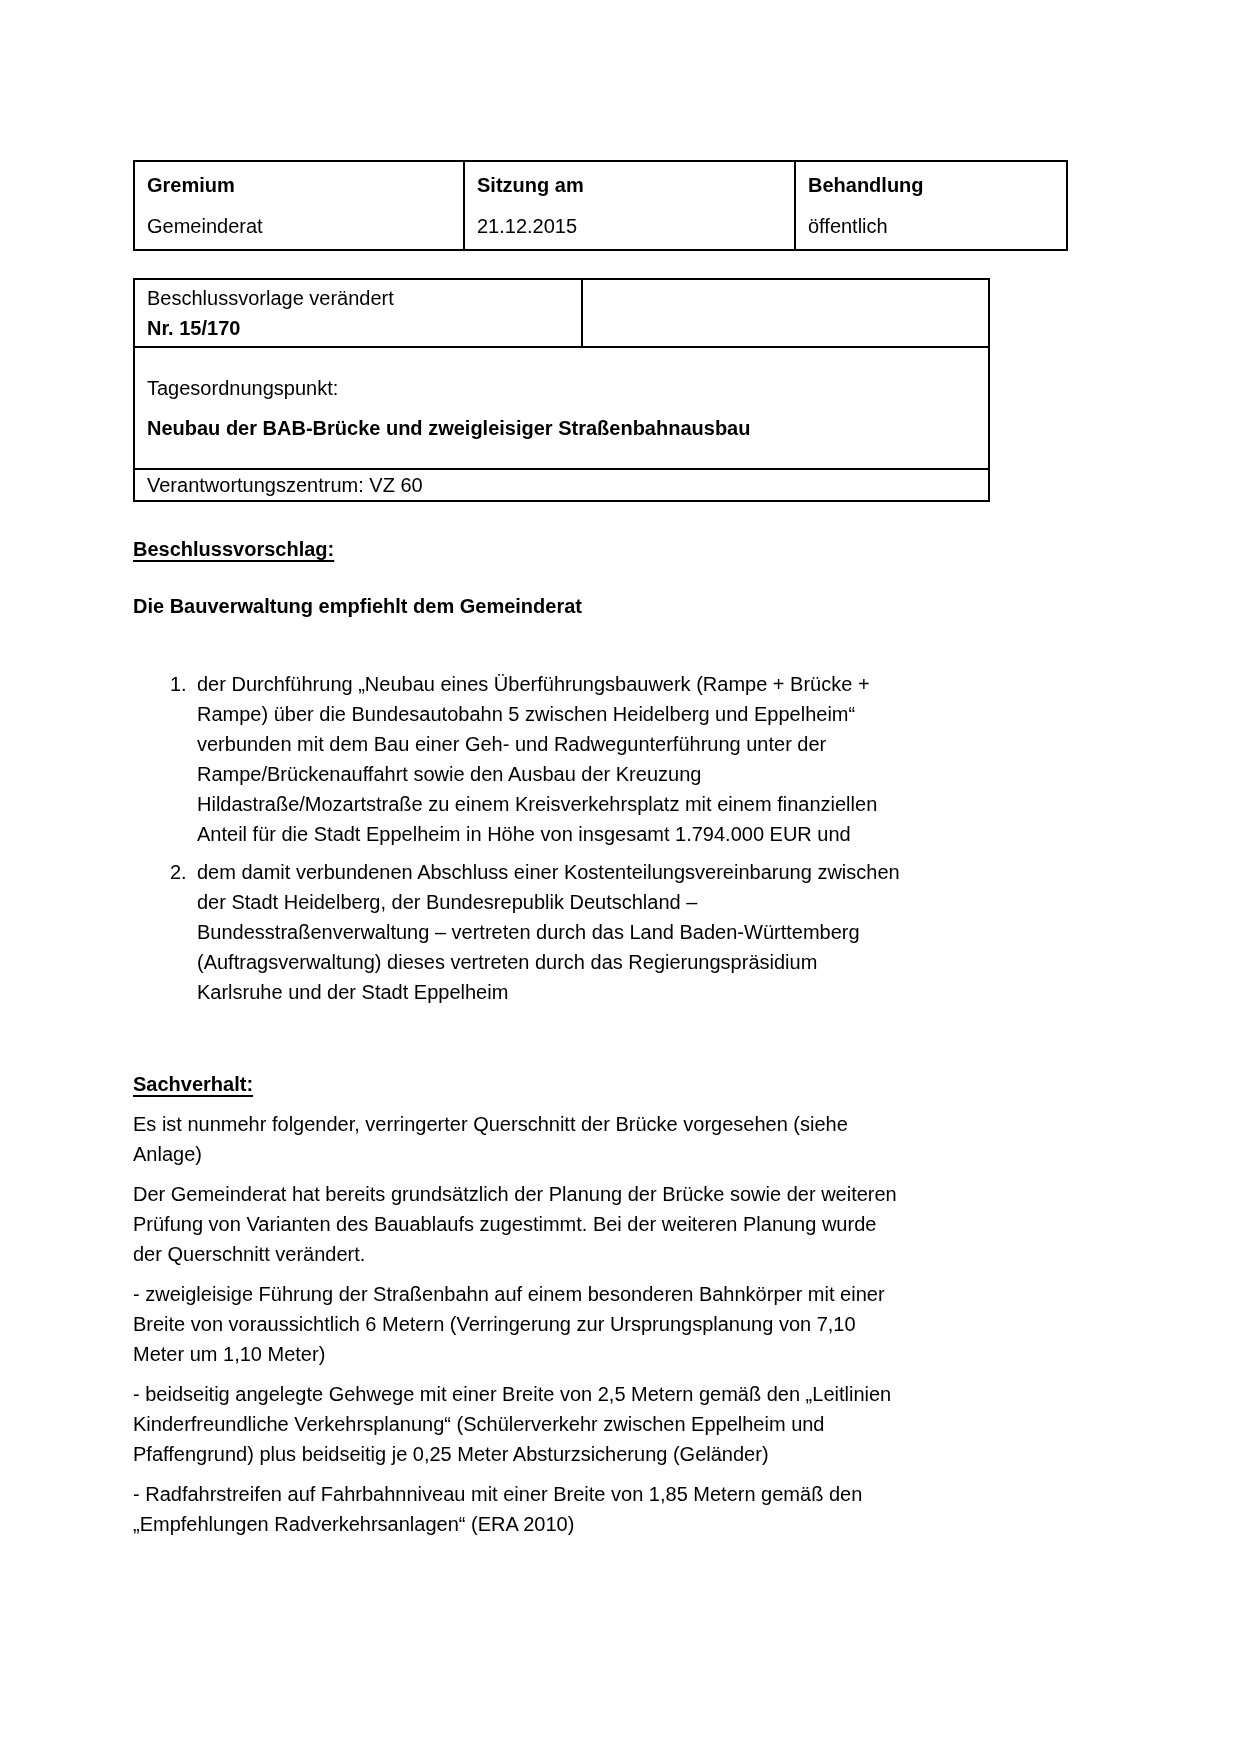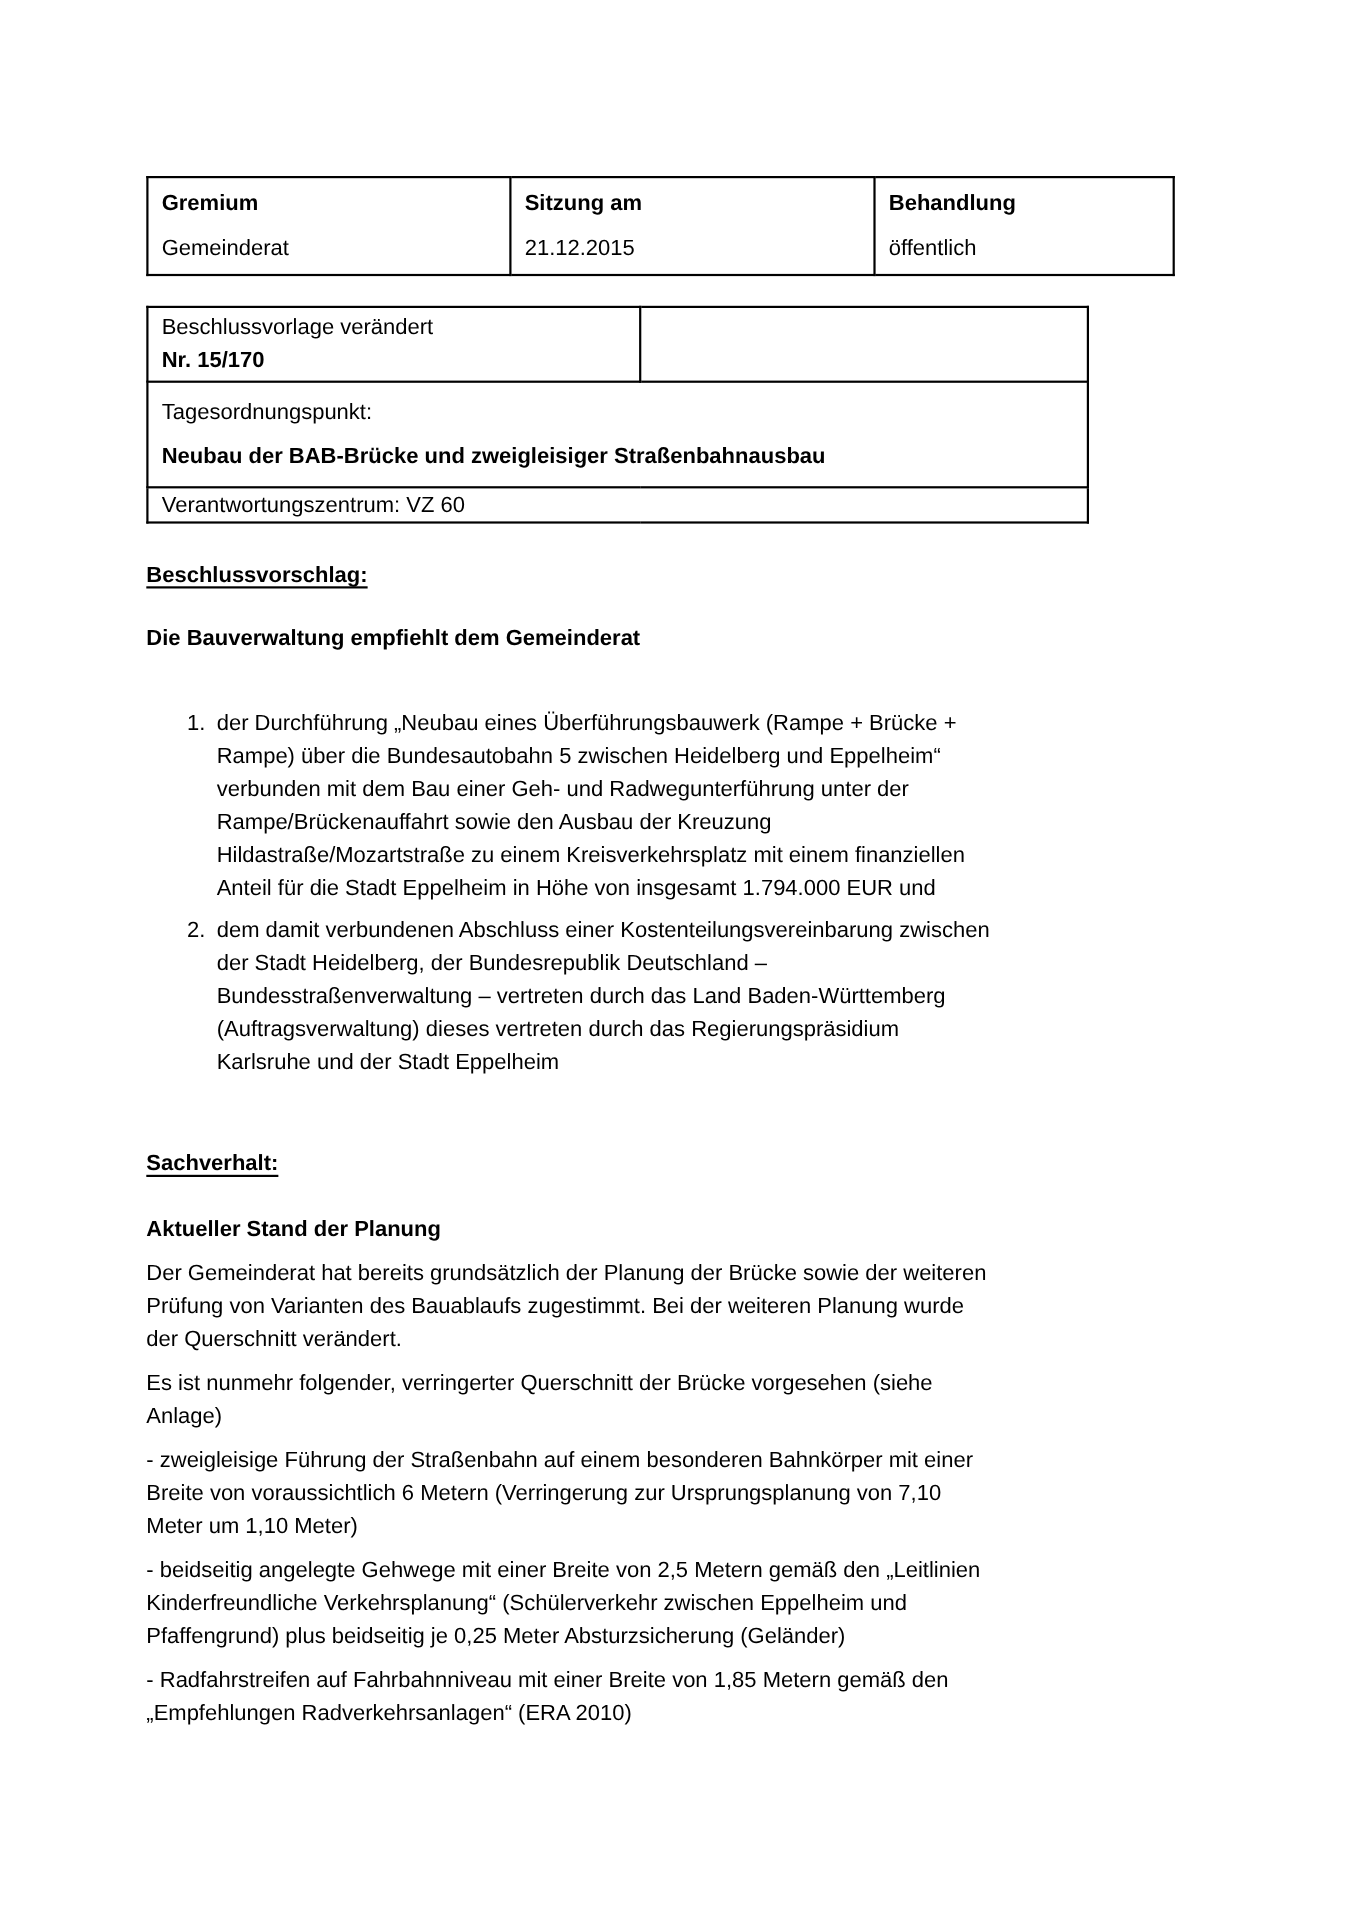--- a/index.html
+++ b/index.html
@@ -45,21 +45,21 @@
     width:857px;
     margin-top:27px;
     table-layout:fixed;
   }
   table.vorlage td{
     border:2px solid #000;
     vertical-align:top;
     padding:3px 12px;
   }
   td.v-left{width:422px;}
-  table.vorlage tr.r2 td{padding:12px 12px;}
+  table.vorlage tr.r2 td{padding:25px 12px;}
   .agenda-title{margin-top:10px;}
   table.vorlage tr.r3 td{padding:0 12px;}
 
   
   .h-underline{
     font-weight:bold;
     text-decoration:underline;
     text-decoration-thickness:2px;
     text-underline-offset:4px;
     margin-top:32px;
@@ -140,27 +140,26 @@
         <div class="li-text pre">dem damit verbundenen Abschluss einer Kostenteilungsvereinbarung zwischen
 der Stadt Heidelberg, der Bundesrepublik Deutschland –
 Bundesstraßenverwaltung – vertreten durch das Land Baden-Württemberg
 (Auftragsverwaltung) dieses vertreten durch das Regierungspräsidium
 Karlsruhe und der Stadt Eppelheim</div>
       </div>
     </div>
 
 
     <div class="h-underline sachverhalt">Sachverhalt:</div>
-    <div class="subheading">Aktueller Stand der Planung</div>
 
+    <div class="para pre">Es ist nunmehr folgender, verringerter Querschnitt der Brücke vorgesehen (siehe
+Anlage)</div>
     <div class="para para-first pre">Der Gemeinderat hat bereits grundsätzlich der Planung der Brücke sowie der weiteren
 Prüfung von Varianten des Bauablaufs zugestimmt. Bei der weiteren Planung wurde
 der Querschnitt verändert.</div>
-    <div class="para pre">Es ist nunmehr folgender, verringerter Querschnitt der Brücke vorgesehen (siehe
-Anlage)</div>
     <div class="para pre">- zweigleisige Führung der Straßenbahn auf einem besonderen Bahnkörper mit einer
 Breite von voraussichtlich 6 Metern (Verringerung zur Ursprungsplanung von 7,10
 Meter um 1,10 Meter)</div>
     <div class="para pre">- beidseitig angelegte Gehwege mit einer Breite von 2,5 Metern gemäß den „Leitlinien
 Kinderfreundliche Verkehrsplanung“ (Schülerverkehr zwischen Eppelheim und
 Pfaffengrund) plus beidseitig je 0,25 Meter Absturzsicherung (Geländer)</div>
     <div class="para pre">- Radfahrstreifen auf Fahrbahnniveau mit einer Breite von 1,85 Metern gemäß den
 „Empfehlungen Radverkehrsanlagen“ (ERA 2010)</div>
 
   </div>

